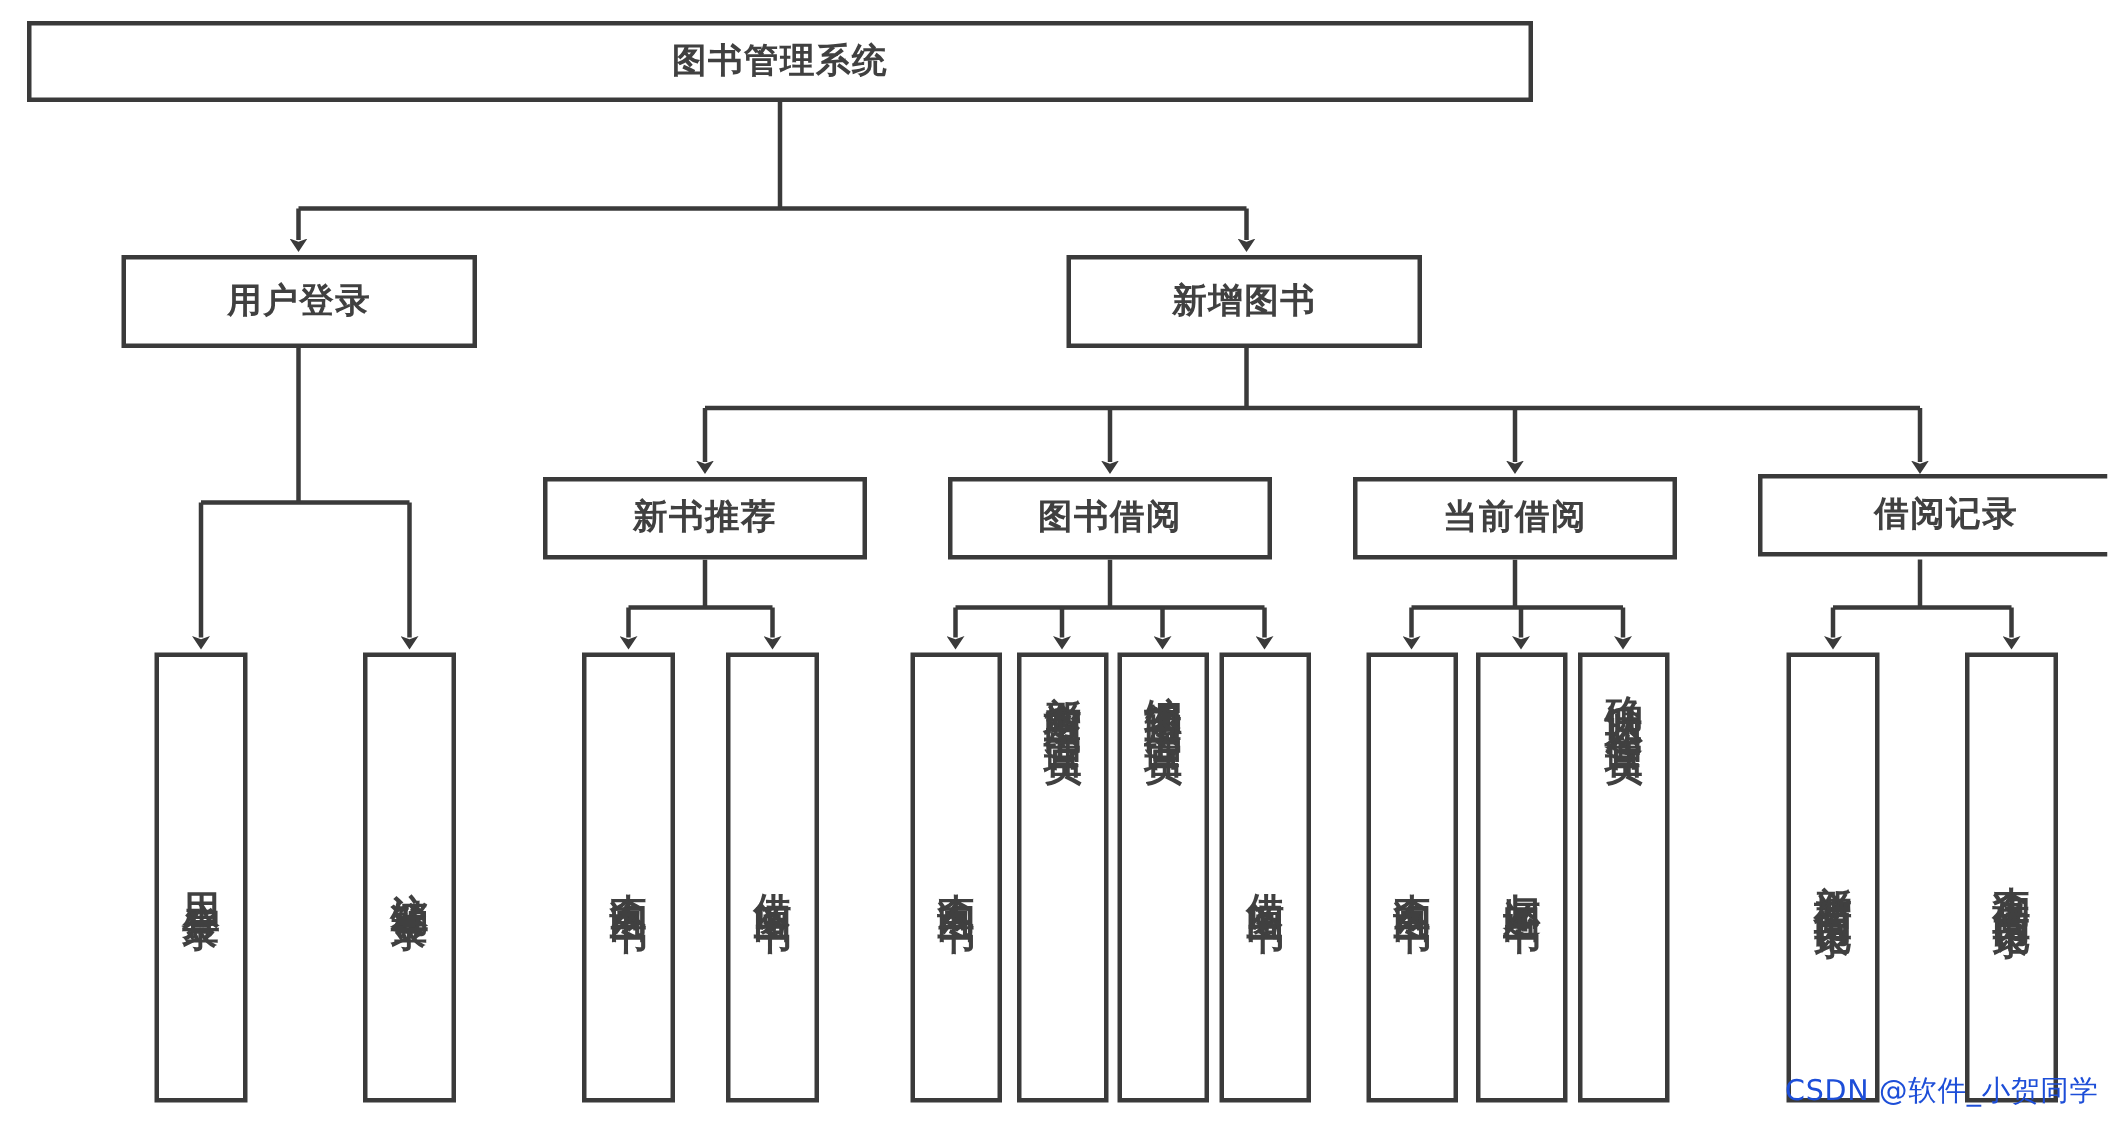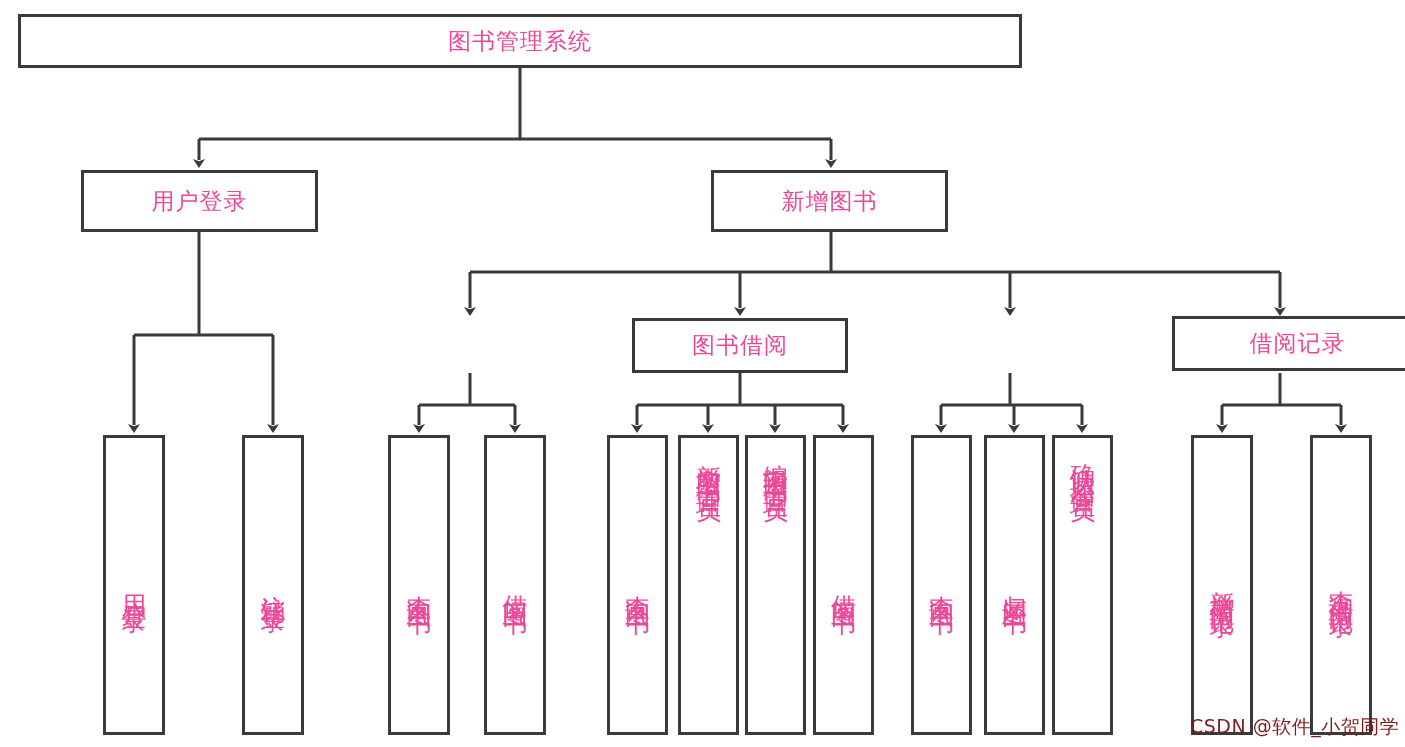--- a/index.html
+++ b/index.html
@@ -18,21 +18,22 @@
     overflow: hidden;
   }
   .box {
     position: absolute;
     box-sizing: border-box;
     border: 3px solid #3a3a3a;
     background: #ffffff;
     display: flex;
     align-items: center;
     justify-content: center;
-    color: #ec4899;
+    color: #404040;
+    font-weight: bold;
   }
   .box-label {
     font-size: 23px;
     line-height: 1.25;
     letter-spacing: 1px;
     white-space: nowrap;
   }
   .leaf {
     border-width: 3px;
     align-items: flex-start;
@@ -60,21 +61,21 @@
     position: absolute;
     left: 0;
     top: 0;
     width: 1405px;
     height: 747px;
     pointer-events: none;
   }
   .watermark {
     position: absolute;
     font-size: 19px;
-    color: #7f1d1d;
+    color: #1d4ed8;
     white-space: nowrap;
     letter-spacing: 0.5px;
   }
 </style>
 </head>
 <body>
 
 <div id="canvas">
 
   <svg class="wires" viewBox="0 0 1405 747" xmlns="http://www.w3.org/2000/svg">
@@ -131,23 +132,29 @@
     <span class="box-label">图书管理系统</span>
   </div>
 
   <div class="box" style="left:81px;top:170px;width:237px;height:62px;">
     <span class="box-label">用户登录</span>
   </div>
   <div class="box" style="left:711px;top:170px;width:237px;height:62px;">
     <span class="box-label">新增图书</span>
   </div>
 
+  <div class="box" style="left:362px;top:318px;width:216px;height:55px;">
+    <span class="box-label">新书推荐</span>
+  </div>
   <div class="box" style="left:632px;top:318px;width:216px;height:55px;text-align:right;">
     <span class="box-label">图书借阅</span>
   </div>
+  <div class="box" style="left:902px;top:318px;width:216px;height:55px;">
+    <span class="box-label">当前借阅</span>
+  </div>
   <div class="box" style="left:1172px;top:316px;width:251px;height:55px;">
     <span class="box-label">借阅记录</span>
   </div>
 
   <div class="box leaf center" style="left:103px;top:435px;width:62px;height:300px;">
     <span class="box-label">用户登录</span>
   </div>
   <div class="box leaf center" style="left:242px;top:435px;width:62px;height:300px;">
     <span class="box-label">注销登录</span>
   </div>

